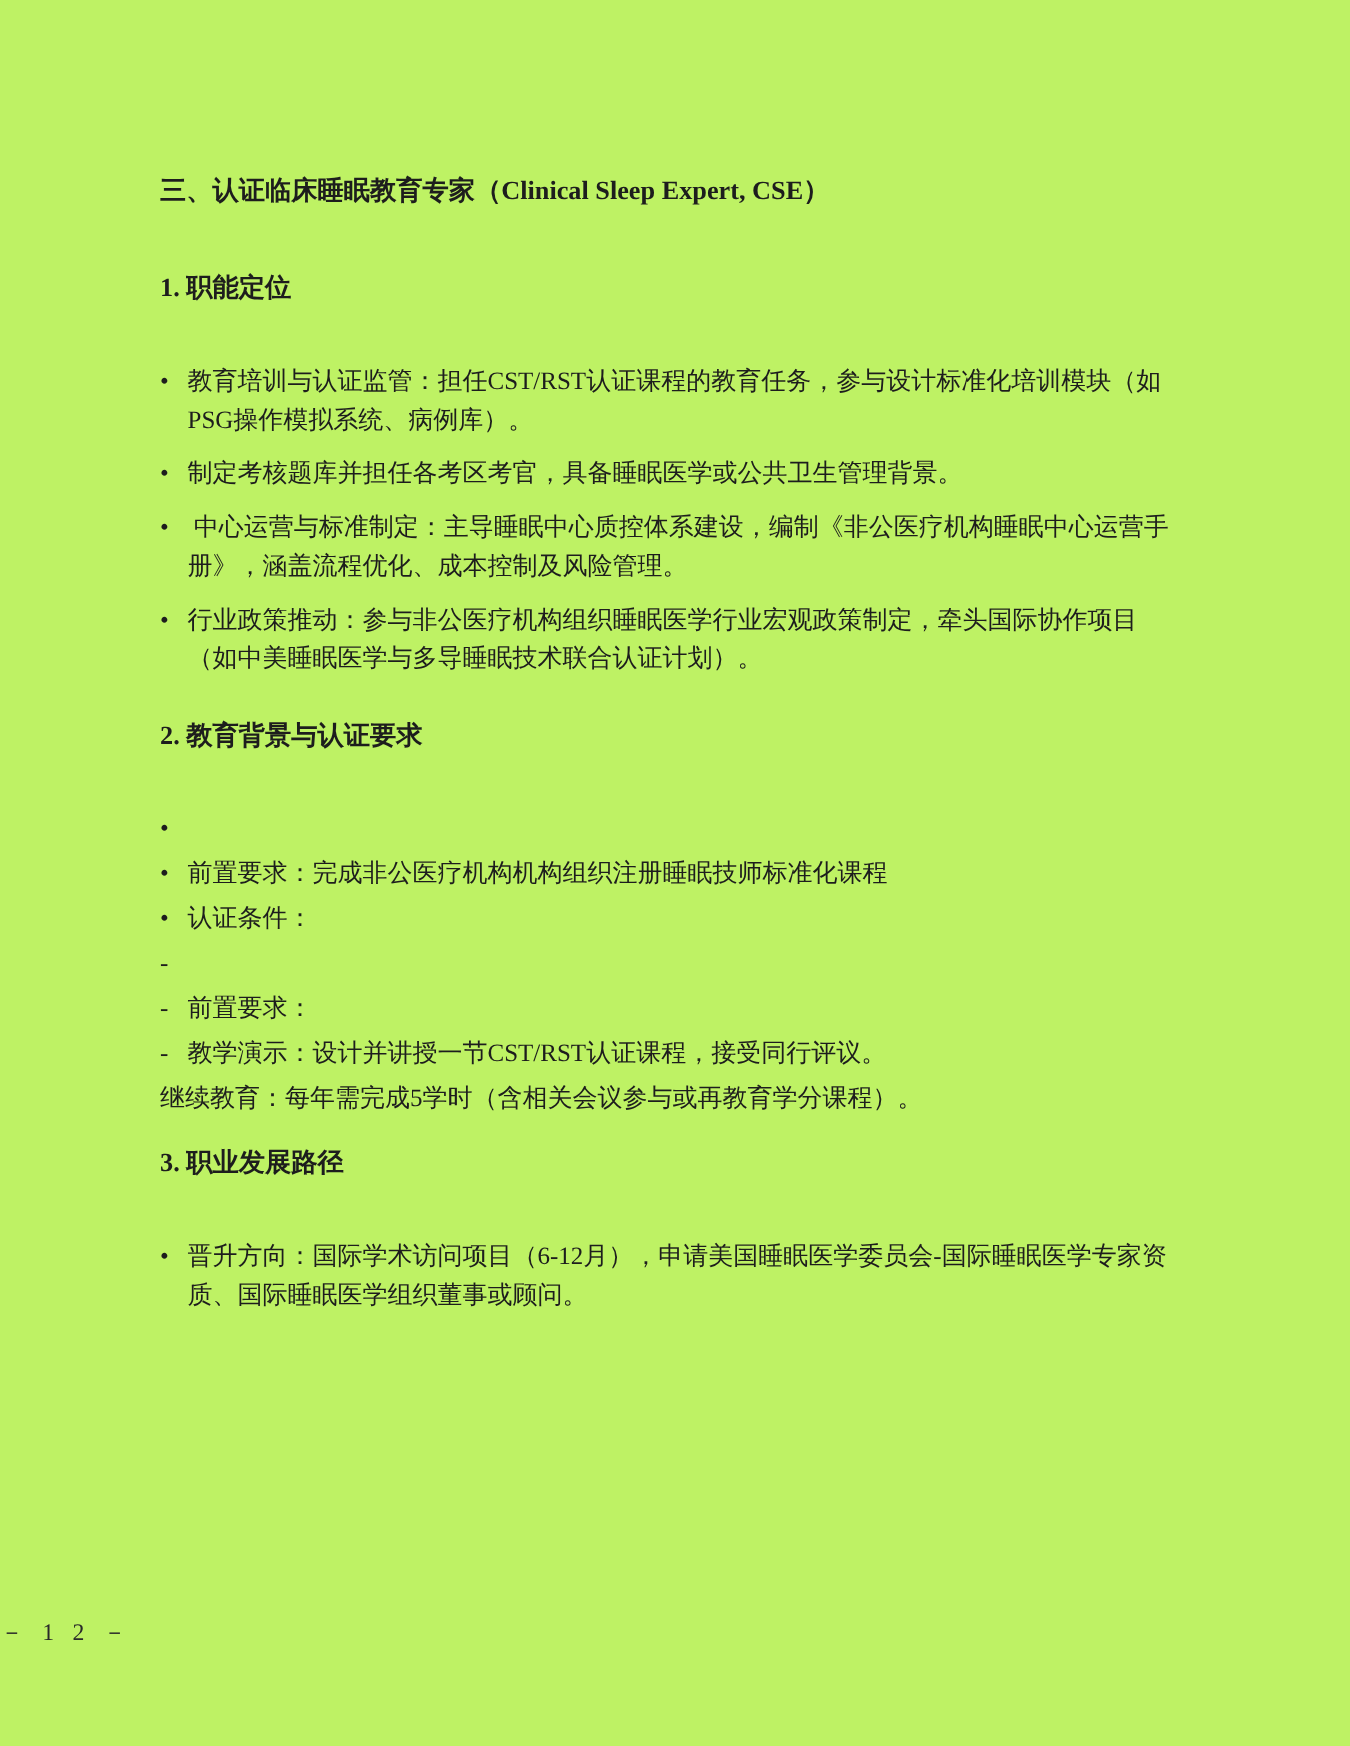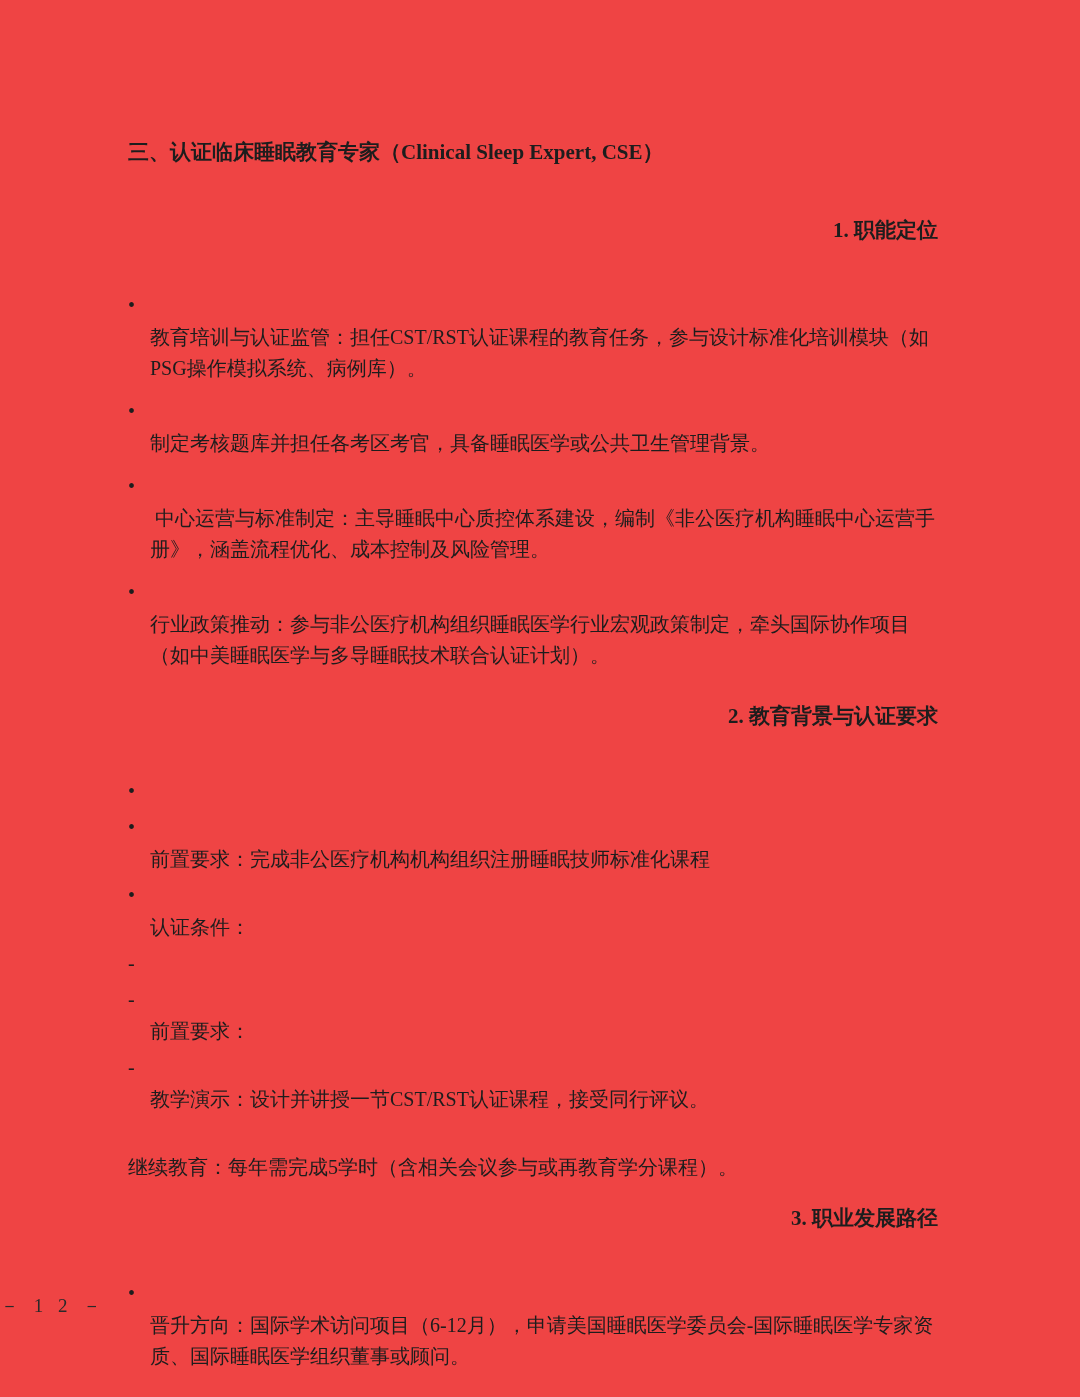--- a/index.html
+++ b/index.html
@@ -1,21 +1,21 @@
 <!DOCTYPE html>
 <html><head>
 <meta charset="utf-8">
 <style>
   html, body { margin: 0; padding: 0; background: #ffffff; }
   .page {
     position: relative;
     width: 1080px;
     height: 1397px;
     margin: 0 auto;
-    background: #ef4444;
+    background: #bef264;
     color: #1d1d1d;
     font-family: "Liberation Serif", "DejaVu Serif", serif;
     overflow: hidden;
   }
   .content {
     position: absolute;
     left: 128px;
     top: 137px;
     width: 810px;
   }
@@ -25,39 +25,38 @@
     line-height: 30px;
     margin: 0 0 48px 0;
     white-space: pre-wrap;
   }
   .sec-heading {
     font-size: 21px;
     font-weight: bold;
     line-height: 30px;
     margin: 0 0 45px 0;
     white-space: pre-wrap;
-    text-align: right;
   }
   .h-2 { margin-top: 30px; }
   .h-3 { margin-top: 20px; }
   .blist { list-style: none; margin: 0; padding: 0; }
   .li {
     display: flex;
     align-items: flex-start;
     font-size: 20px;
     line-height: 31px;
     margin: 0 0 12px 0;
   }
   .sec-2 .li { margin-bottom: 5px; }
   .marker {
     flex: 0 0 22px;
     width: 22px;
     white-space: pre;
   }
-  .li-text { white-space: pre-wrap; margin-top: 32px; }
+  .li-text { white-space: pre-wrap; }
   .page-number {
     position: absolute;
     top: 1293px;
     left: 0;
     width: 100%;
     text-align: left;
     font-size: 19px;
     letter-spacing: 5px;
     color: #2a2a2a;
   }

